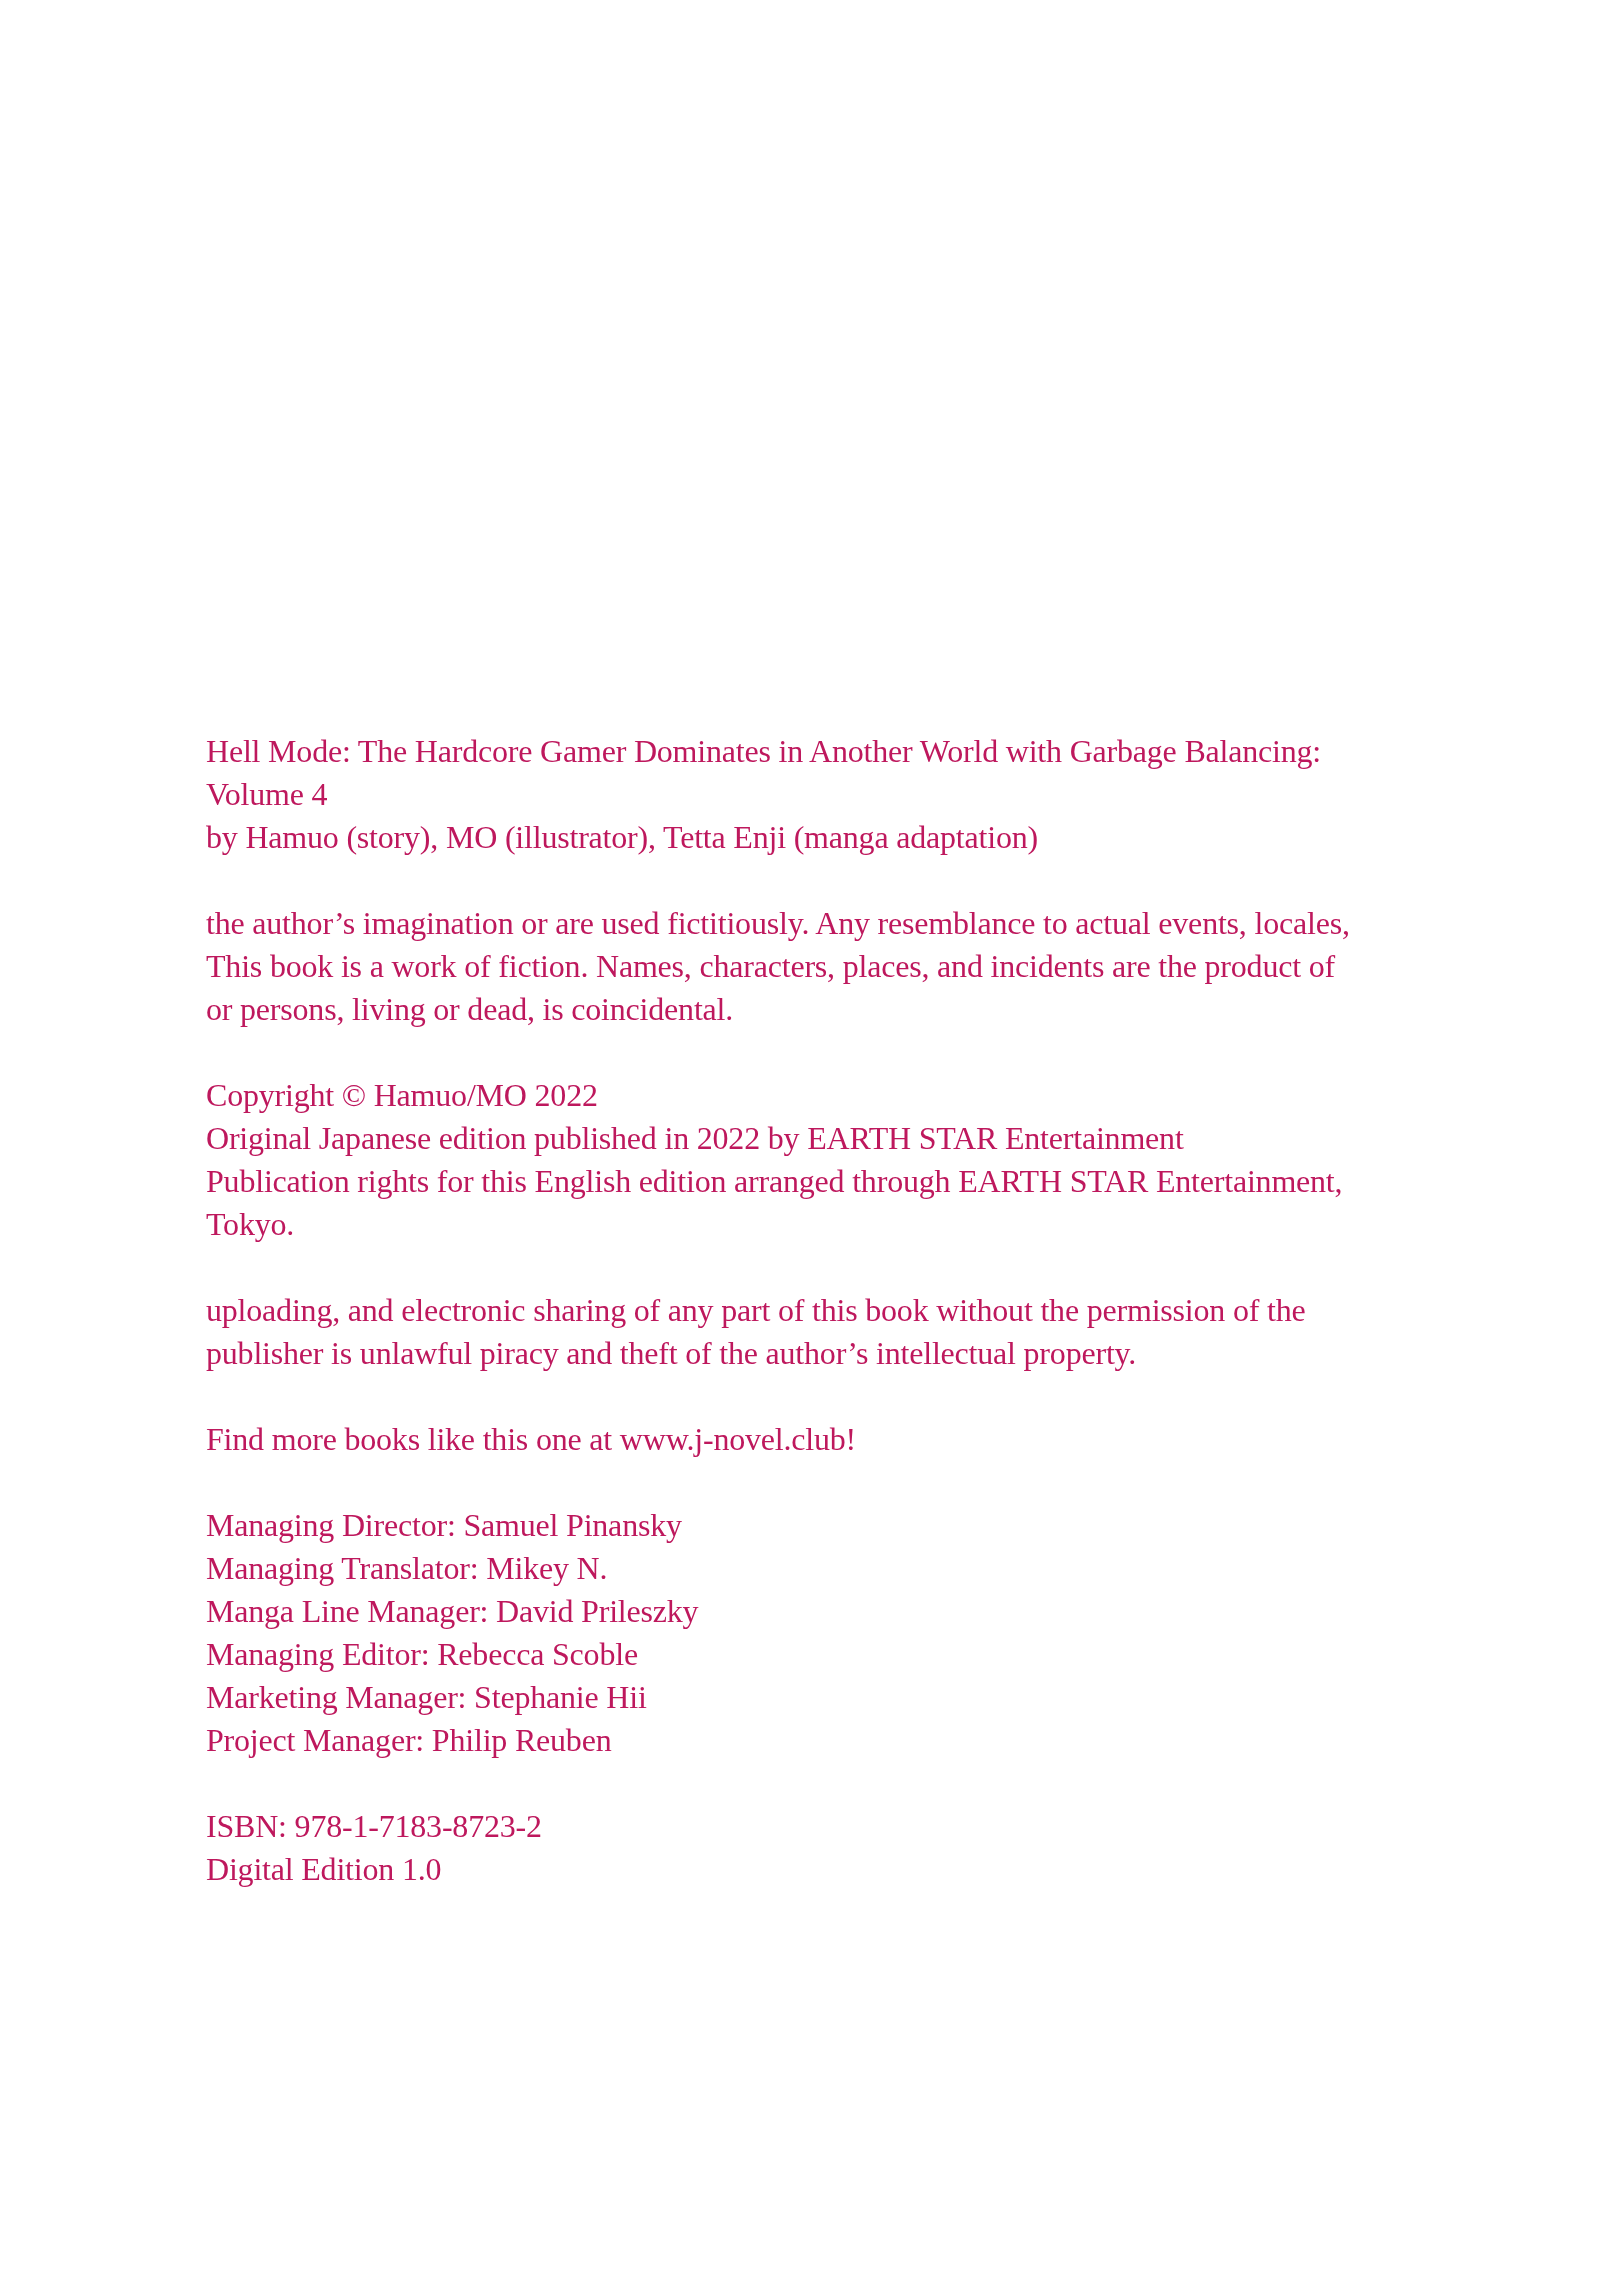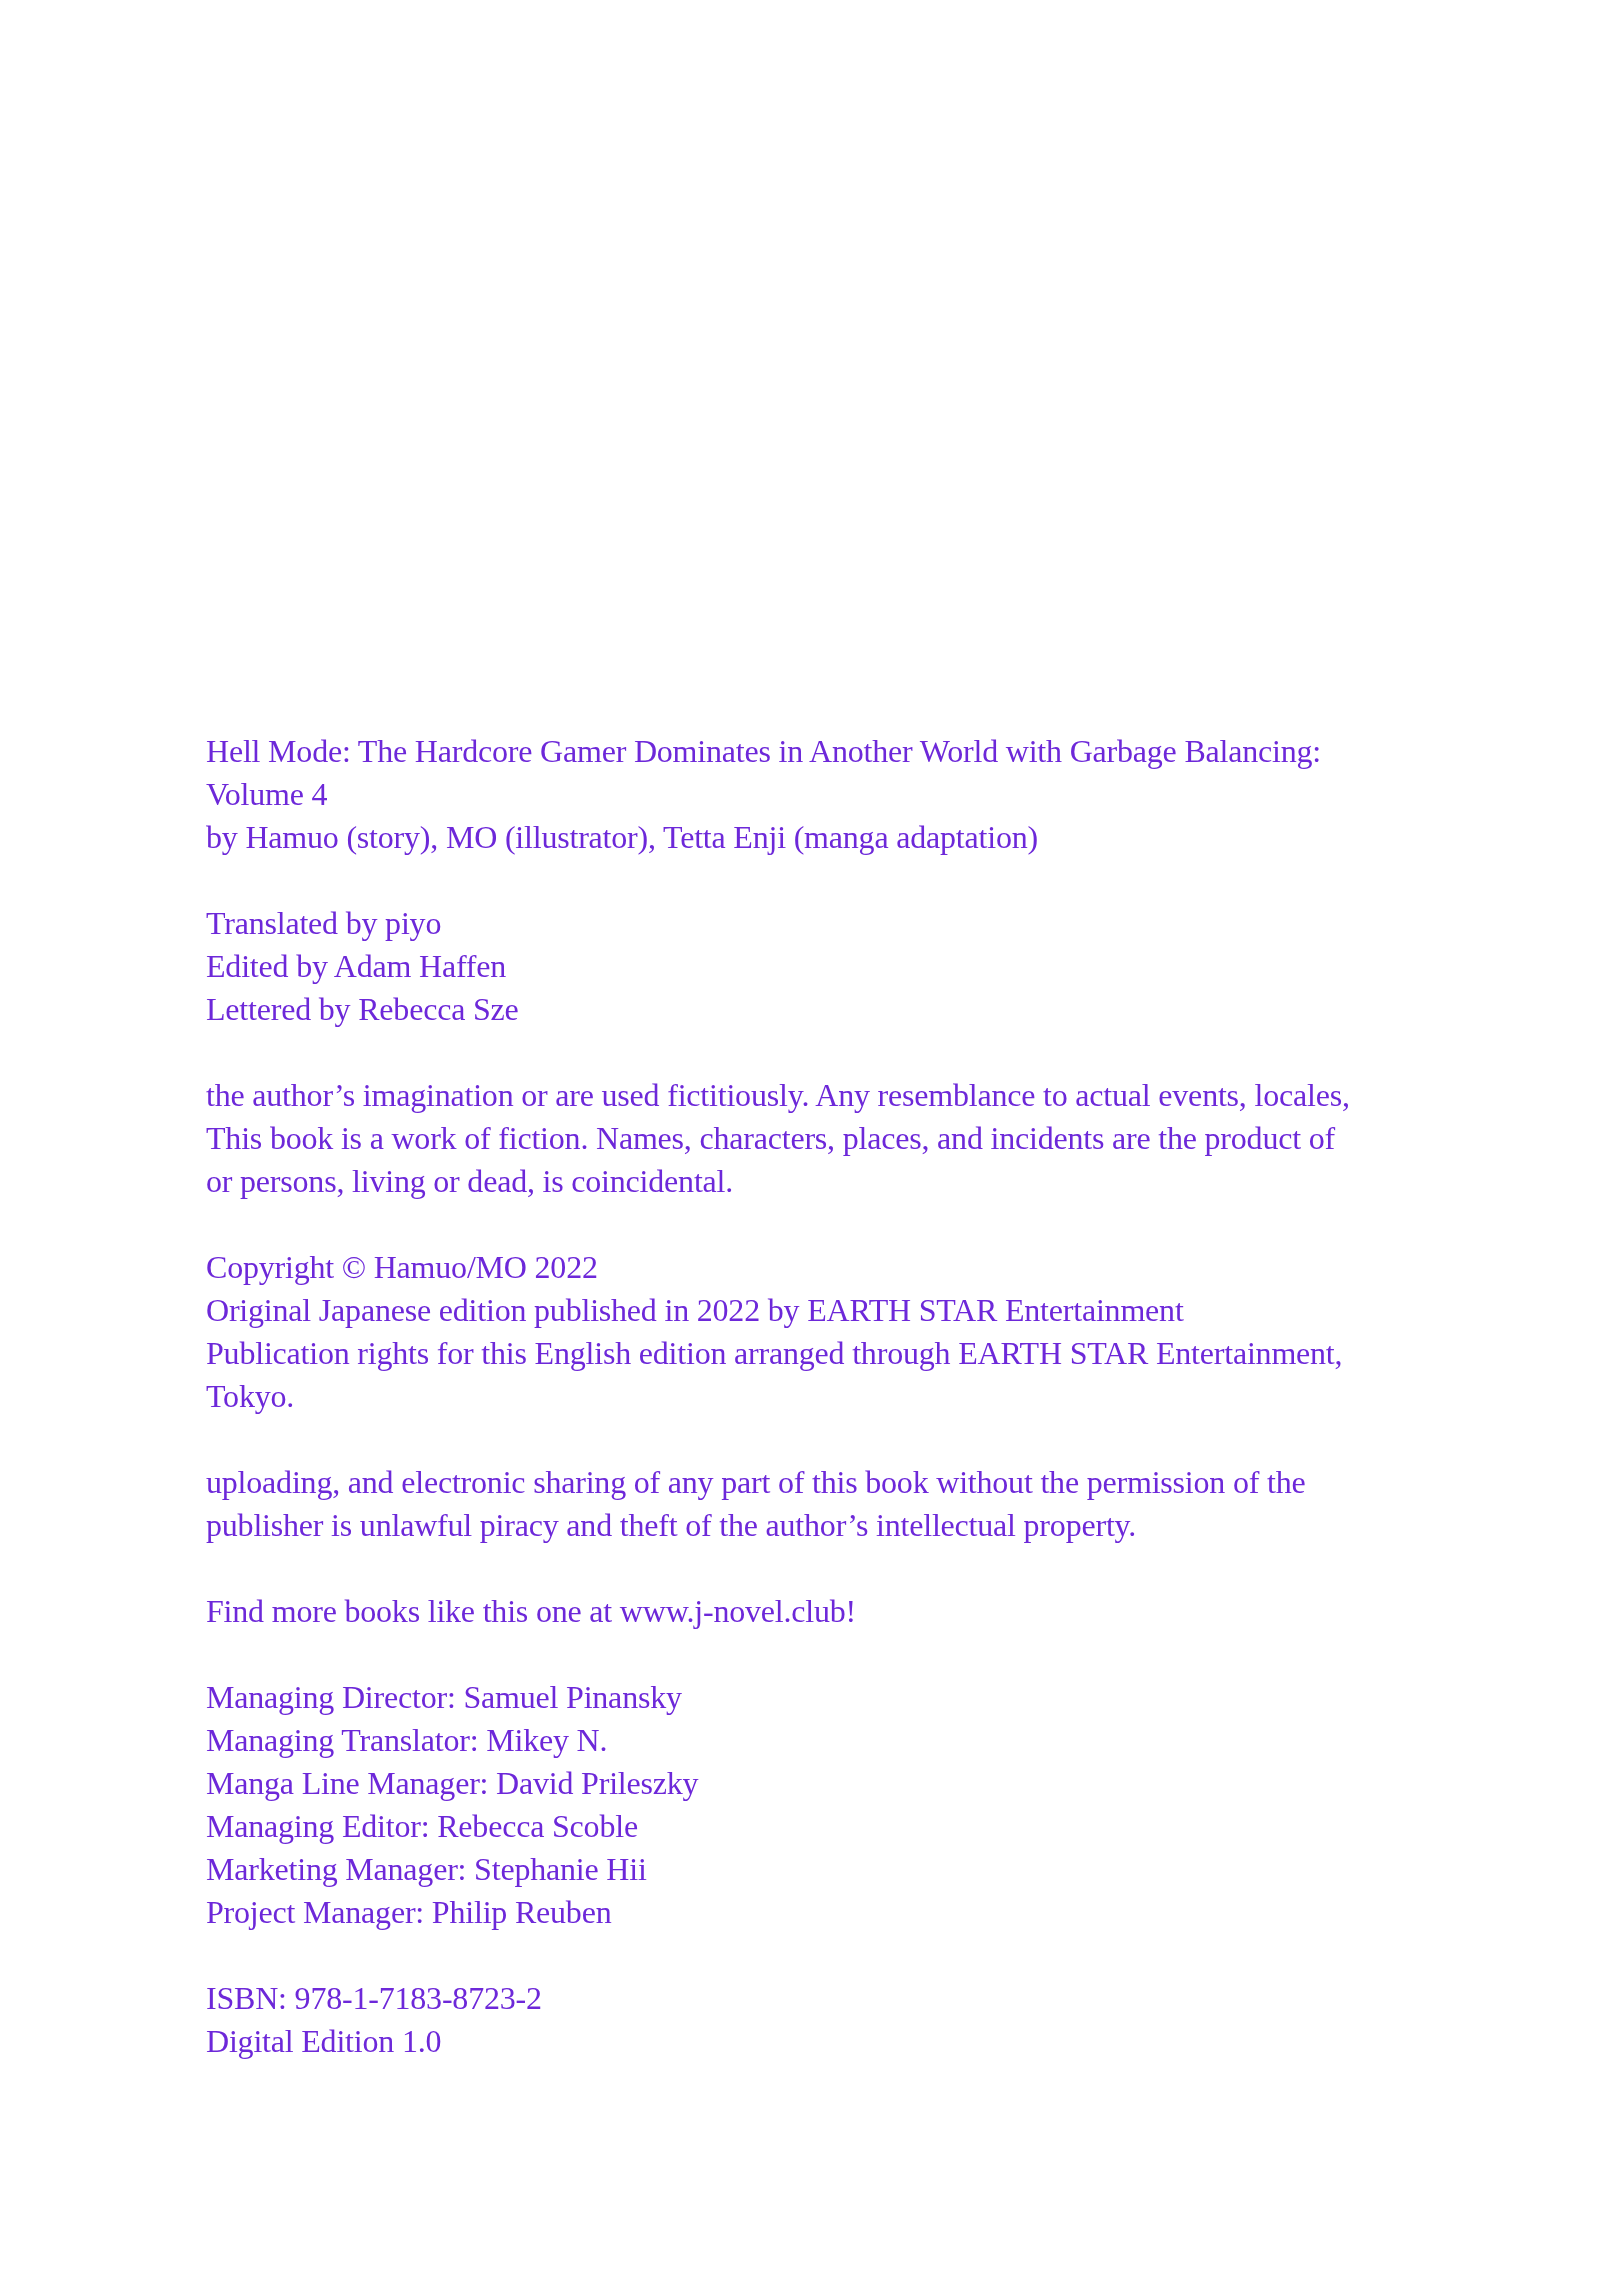--- a/index.html
+++ b/index.html
@@ -12,21 +12,21 @@
     height: 2293px;
     position: relative;
     overflow: hidden;
   }
   .page {
     box-sizing: border-box;
     width: 1613px;
     height: 2062px;
     padding: 730px 116px 0 206px;
     background: #ffffff;
-    color: #6d28d9;
+    color: #be185d;
     font-family: "Liberation Serif", "DejaVu Serif", serif;
     font-size: 32px;
     line-height: 43px;
     letter-spacing: -0.2px;
   }
   .para {
     margin: 0 0 43px 0;
     padding: 0;
   }
   .line {
@@ -38,25 +38,20 @@
 <body>
 
 <main class="page">
 
   <p class="para">
     <span class="line">Hell Mode: The Hardcore Gamer Dominates in Another World with Garbage Balancing:</span>
     <span class="line">Volume 4</span>
     <span class="line">by Hamuo (story), MO (illustrator), Tetta Enji (manga adaptation)</span>
   </p>
 
-  <p class="para">
-    <span class="line">Translated by piyo</span>
-    <span class="line">Edited by Adam Haffen</span>
-    <span class="line">Lettered by Rebecca Sze</span>
-  </p>
 
   <p class="para">
     <span class="line">the author’s imagination or are used fictitiously. Any resemblance to actual events, locales,</span>
     <span class="line">This book is a work of fiction. Names, characters, places, and incidents are the product of</span>
     <span class="line">or persons, living or dead, is coincidental.</span>
   </p>
 
   <p class="para">
     <span class="line">Copyright © Hamuo/MO 2022</span>
     <span class="line">Original Japanese edition published in 2022 by EARTH STAR Entertainment</span>

